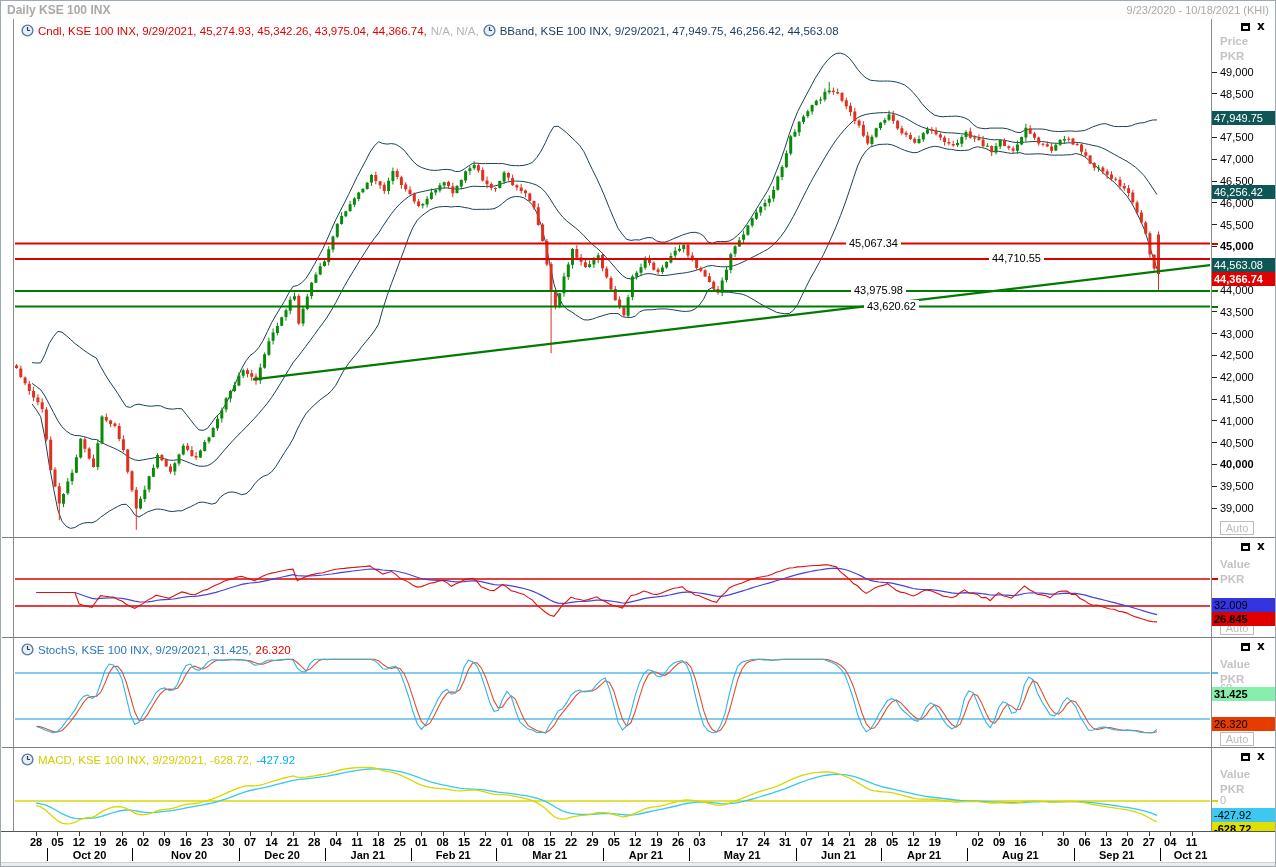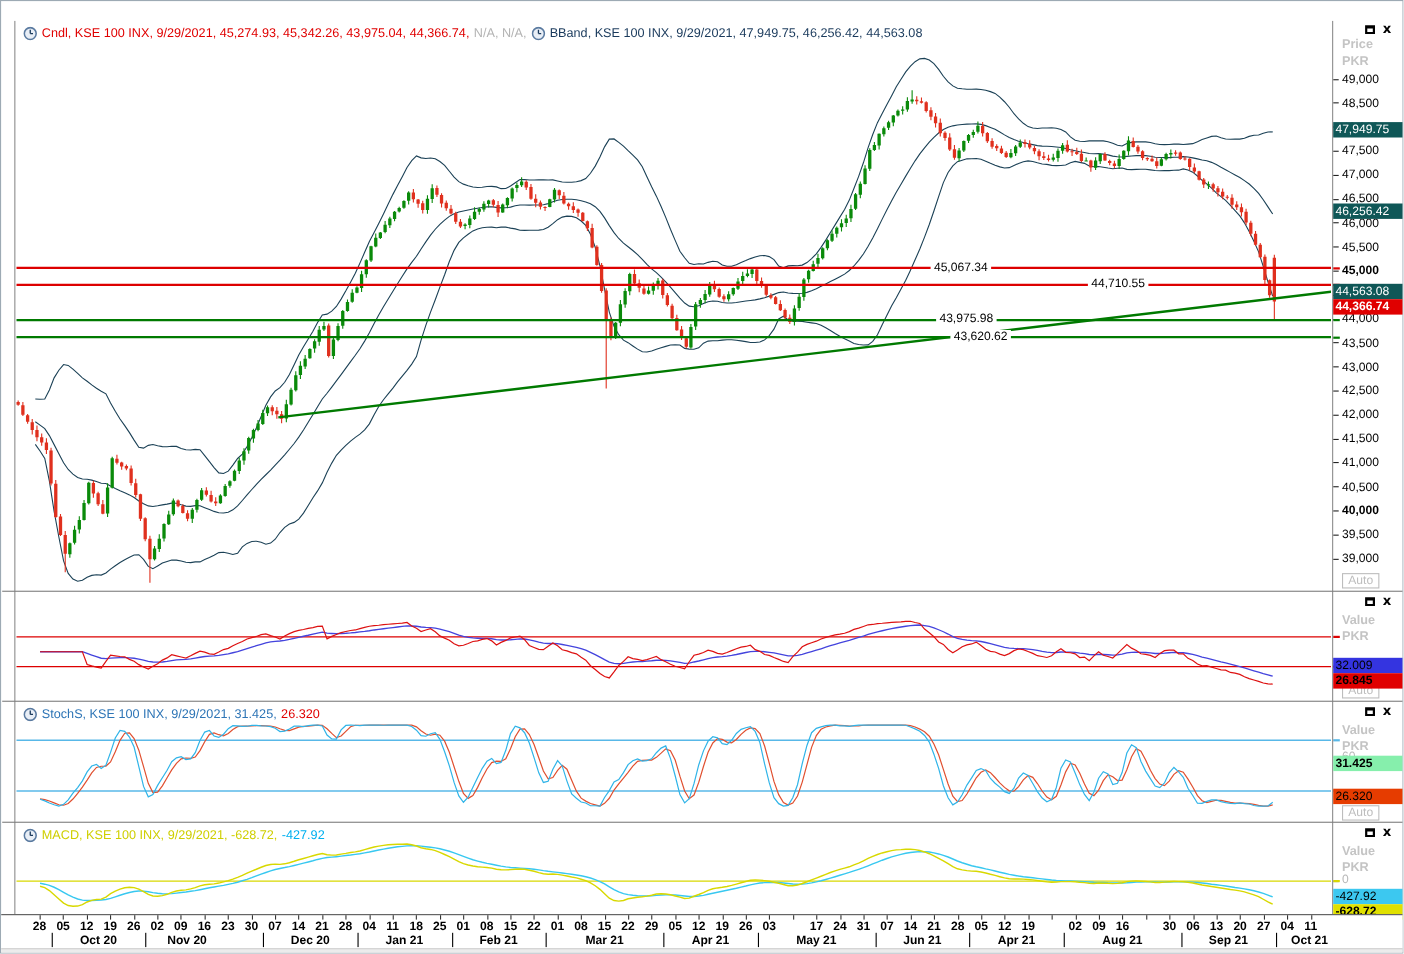--- a/index.html
+++ b/index.html
@@ -33,20 +33,24 @@
   .monlab{position:absolute;top:17px;transform:translateX(-50%);font-weight:bold;color:#000;}
   .monsep{position:absolute;top:16px;width:1px;height:13px;background:#000;}
   .wktick{position:absolute;top:0;width:1px;height:4px;background:#333;}
   .botstrip{position:absolute;left:0;top:861px;width:1276px;height:5px;background:#ececec;border-top:1px solid #cfcfcf;z-index:5;}
 </style>
 </head>
 <body>
 
 <div class="win">
 
+  <div class="titlebar">
+    <span class="tl">Daily KSE 100 INX</span>
+    <span class="tr">9/23/2020 - 10/18/2021 (KHI)</span>
+  </div>
 
   <svg id="chart-svg" width="1276" height="867">
       <defs>
 <clipPath id="cpP">
           <rect x="13" y="28" width="1196" height="506"></rect>
         </clipPath>
 <clipPath id="cpR">
           <rect x="13" y="555" width="1196" height="80"></rect>
         </clipPath>
 <clipPath id="cpS">
@@ -342,21 +346,21 @@
       <div class="daylab" style="left: 1126.4px;">20</div>
       <div class="wktick" style="left: 1147.8px;"></div>
       <div class="daylab" style="left: 1147.8px;">27</div>
       <div class="wktick" style="left: 1169.2px;"></div>
       <div class="daylab" style="left: 1169.2px;">04</div>
       <div class="wktick" style="left: 1190.6px;"></div>
       <div class="daylab" style="left: 1190.6px;">11</div>
       <div class="monsep" style="left: 45.7px;"></div>
       <div class="monlab" style="left: 88.5px;">Oct 20</div>
       <div class="monsep" style="left: 131.3px;"></div>
-      <div class="monlab" style="left: 169px; text-align: right;">Nov 20</div>
+      <div class="monlab" style="left: 188px; text-align: right;">Nov 20</div>
       <div class="monsep" style="left: 238.3px;"></div>
       <div class="monlab" style="left: 281.1px;">Dec 20</div>
       <div class="monsep" style="left: 323.9px;"></div>
       <div class="monlab" style="left: 366.7px;">Jan 21</div>
       <div class="monsep" style="left: 409.5px;"></div>
       <div class="monlab" style="left: 452.3px;">Feb 21</div>
       <div class="monsep" style="left: 495.1px;"></div>
       <div class="monlab" style="left: 548.6px;">Mar 21</div>
       <div class="monsep" style="left: 602.1px;"></div>
       <div class="monlab" style="left: 644.9px;">Apr 21</div>

